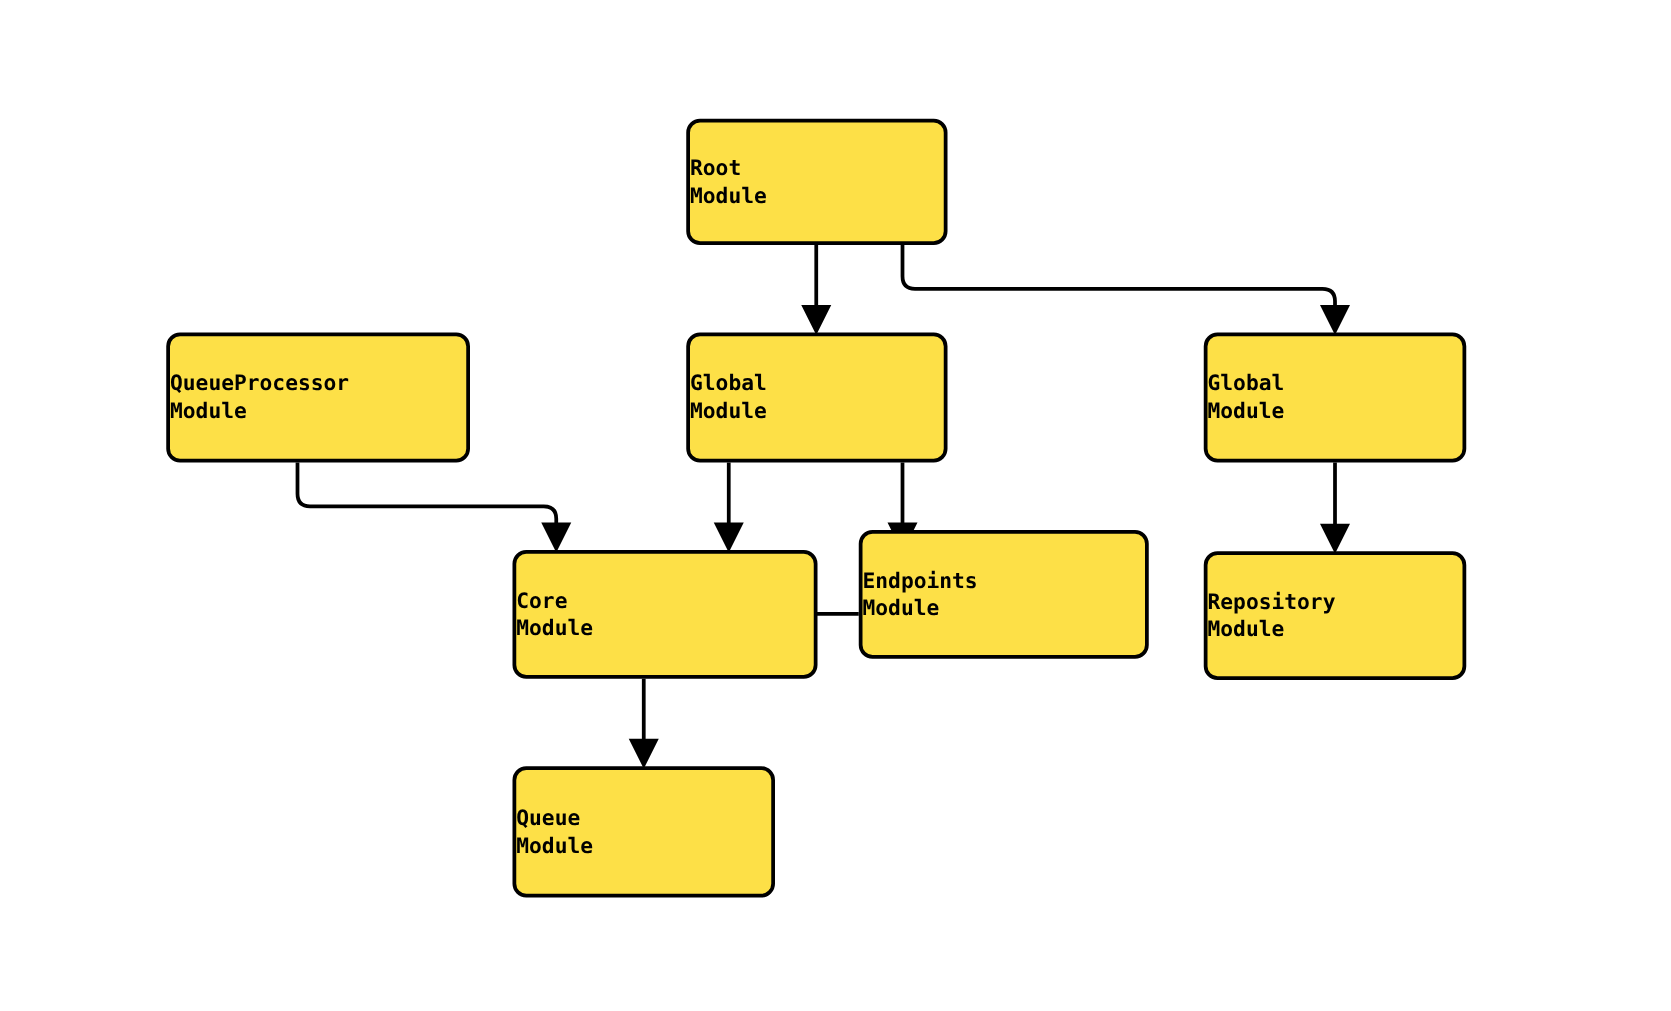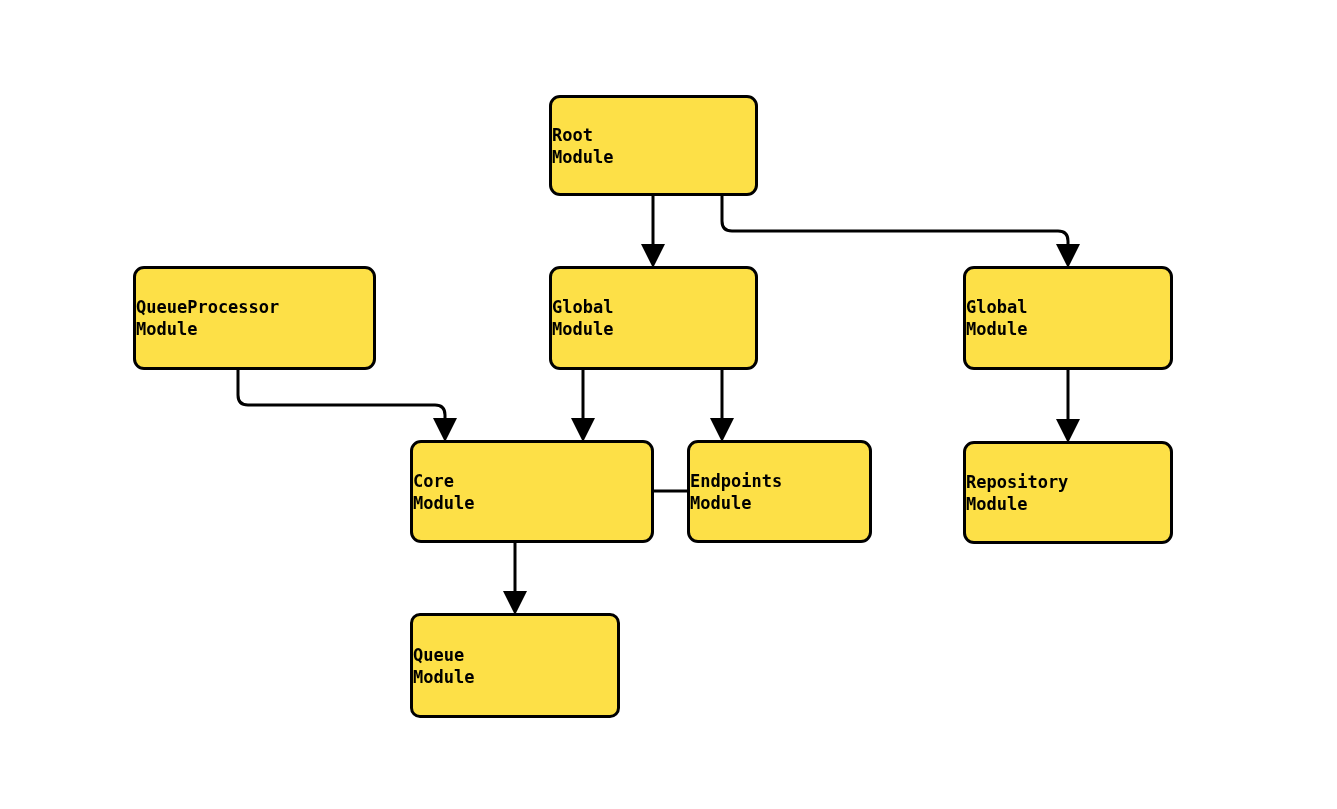--- a/index.html
+++ b/index.html
@@ -117,28 +117,28 @@
   <div class="node" style="left:963px; top:266px; width:210px; height:104px;">
     <div class="node-label">Global</div>
     <div class="node-label">Module</div>
   </div>
 
   <div class="node" style="left:410px; top:440px; width:244px; height:103px;">
     <div class="node-label">Core</div>
     <div class="node-label">Module</div>
   </div>
 
-  <div class="node" style="left:687px; top:440px; width:185px; height:103px;">
+  <div class="node" style="left:687px; top:424px; width:232px; height:103px;">
     <div class="node-label">Endpoints</div>
     <div class="node-label">Module</div>
   </div>
 
   <div class="node" style="left:963px; top:441px; width:210px; height:103px;">
     <div class="node-label">Repository</div>
     <div class="node-label">Module</div>
   </div>
 
-  <div class="node" style="left:410px; top:613px; width:210px; height:105px;border-radius:10px;">
+  <div class="node" style="left:410px; top:613px; width:210px; height:105px;">
     <div class="node-label">Queue</div>
     <div class="node-label">Module</div>
   </div>
 
 </div>
 
 </body></html>

